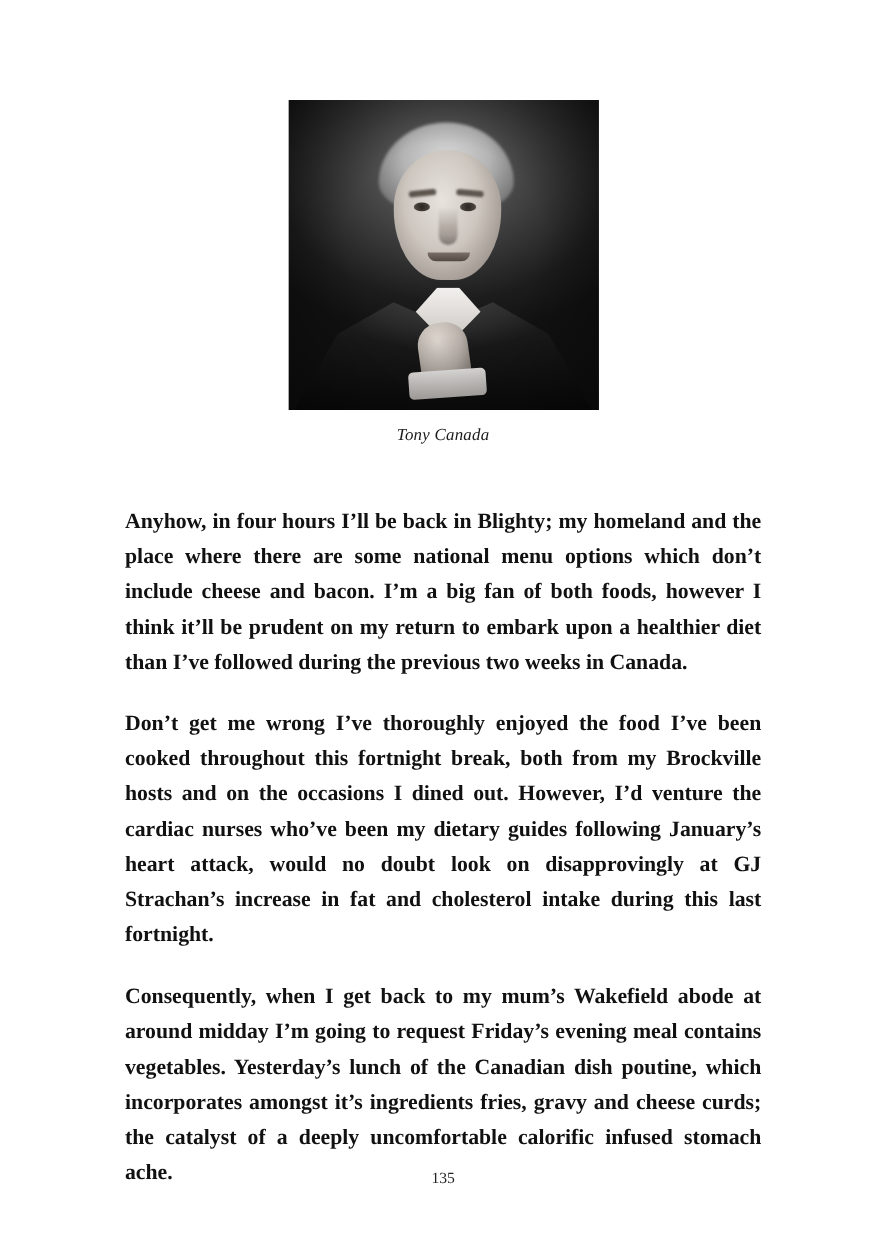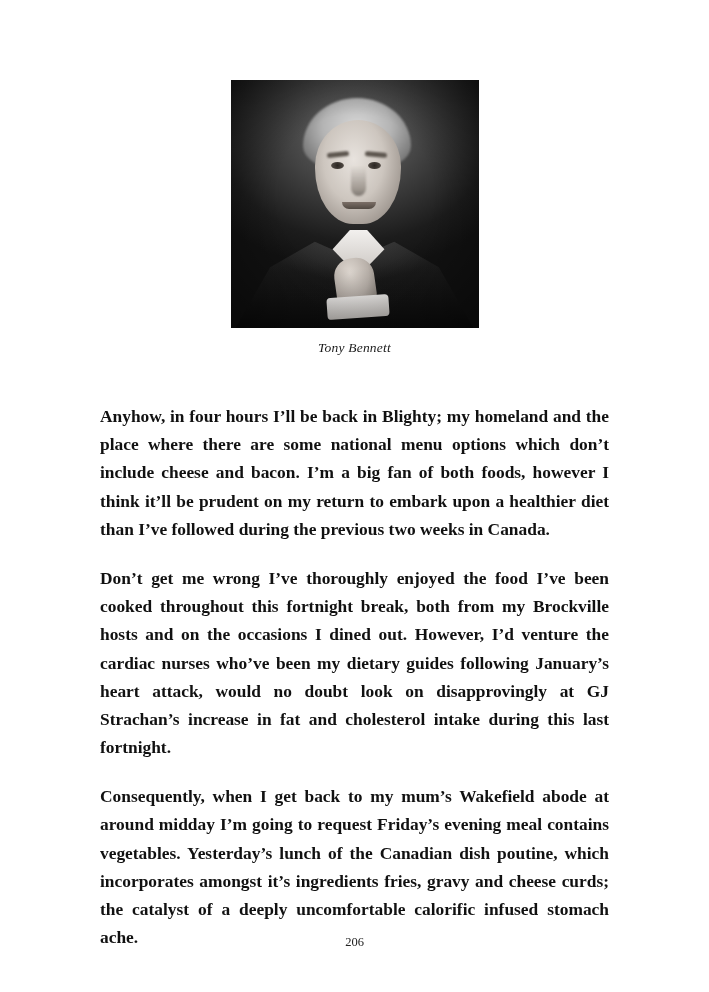--- a/index.html
+++ b/index.html
@@ -183,24 +183,24 @@
       <div class="brow-r"></div>
       <div class="eye-l"></div>
       <div class="eye-r"></div>
       <div class="nose"></div>
       <div class="mouth"></div>
       <div class="collar"></div>
       <div class="hand"></div>
       <div class="cuff"></div>
       <div class="vignette"></div>
     </div>
-    <figcaption class="caption">Tony Bennett</figcaption>
+    <figcaption class="caption">Tony Canada</figcaption>
   </figure>
 
   <div class="body-text">
     <p>Anyhow, in four hours I’ll be back in Blighty; my homeland and the place where there are some national menu options which don’t include cheese and bacon. I’m a big fan of both foods, however I think it’ll be prudent on my return to embark upon a healthier diet than I’ve followed during the previous two weeks in Canada.</p>
     <p>Don’t get me wrong I’ve thoroughly enjoyed the food I’ve been cooked throughout this fortnight break, both from my Brockville hosts and on the occasions I dined out. However, I’d venture the cardiac nurses who’ve been my dietary guides following January’s heart attack, would no doubt look on disapprovingly at GJ Strachan’s increase in fat and cholesterol intake during this last fortnight.</p>
     <p>Consequently, when I get back to my mum’s Wakefield abode at around midday I’m going to request Friday’s evening meal contains vegetables. Yesterday’s lunch of the Canadian dish poutine, which incorporates amongst it’s ingredients fries, gravy and cheese curds; the catalyst of a deeply uncomfortable calorific infused stomach ache.</p>
   </div>
 
-  <div class="page-number">206</div>
+  <div class="page-number">135</div>
 
 </div>
 
 </body></html>

